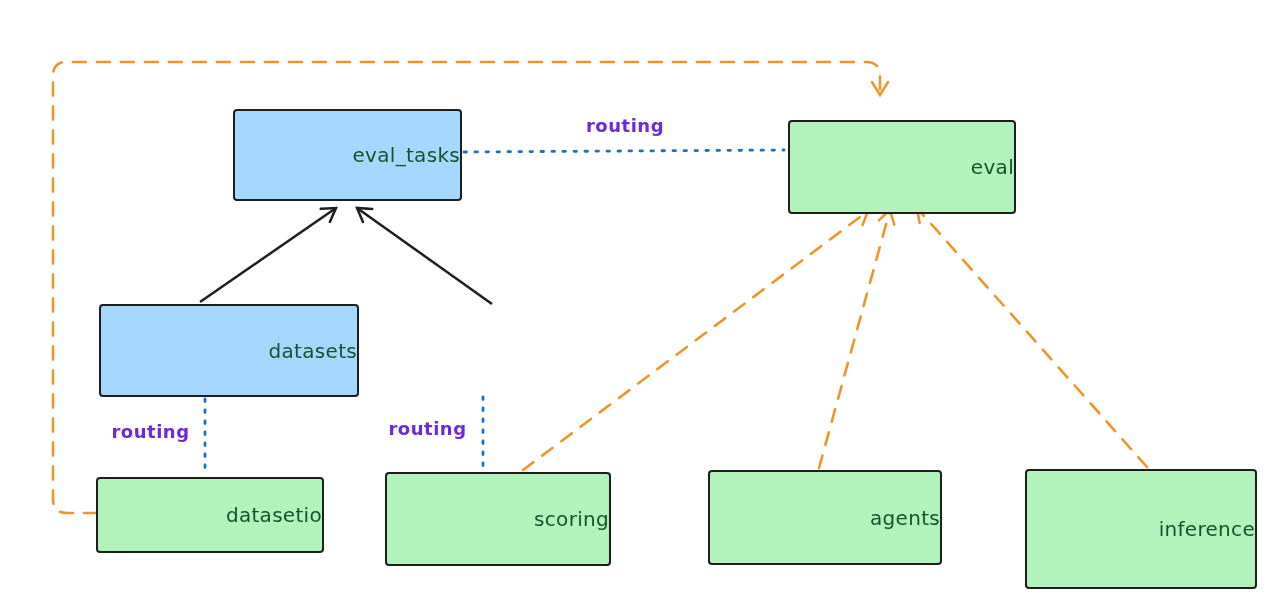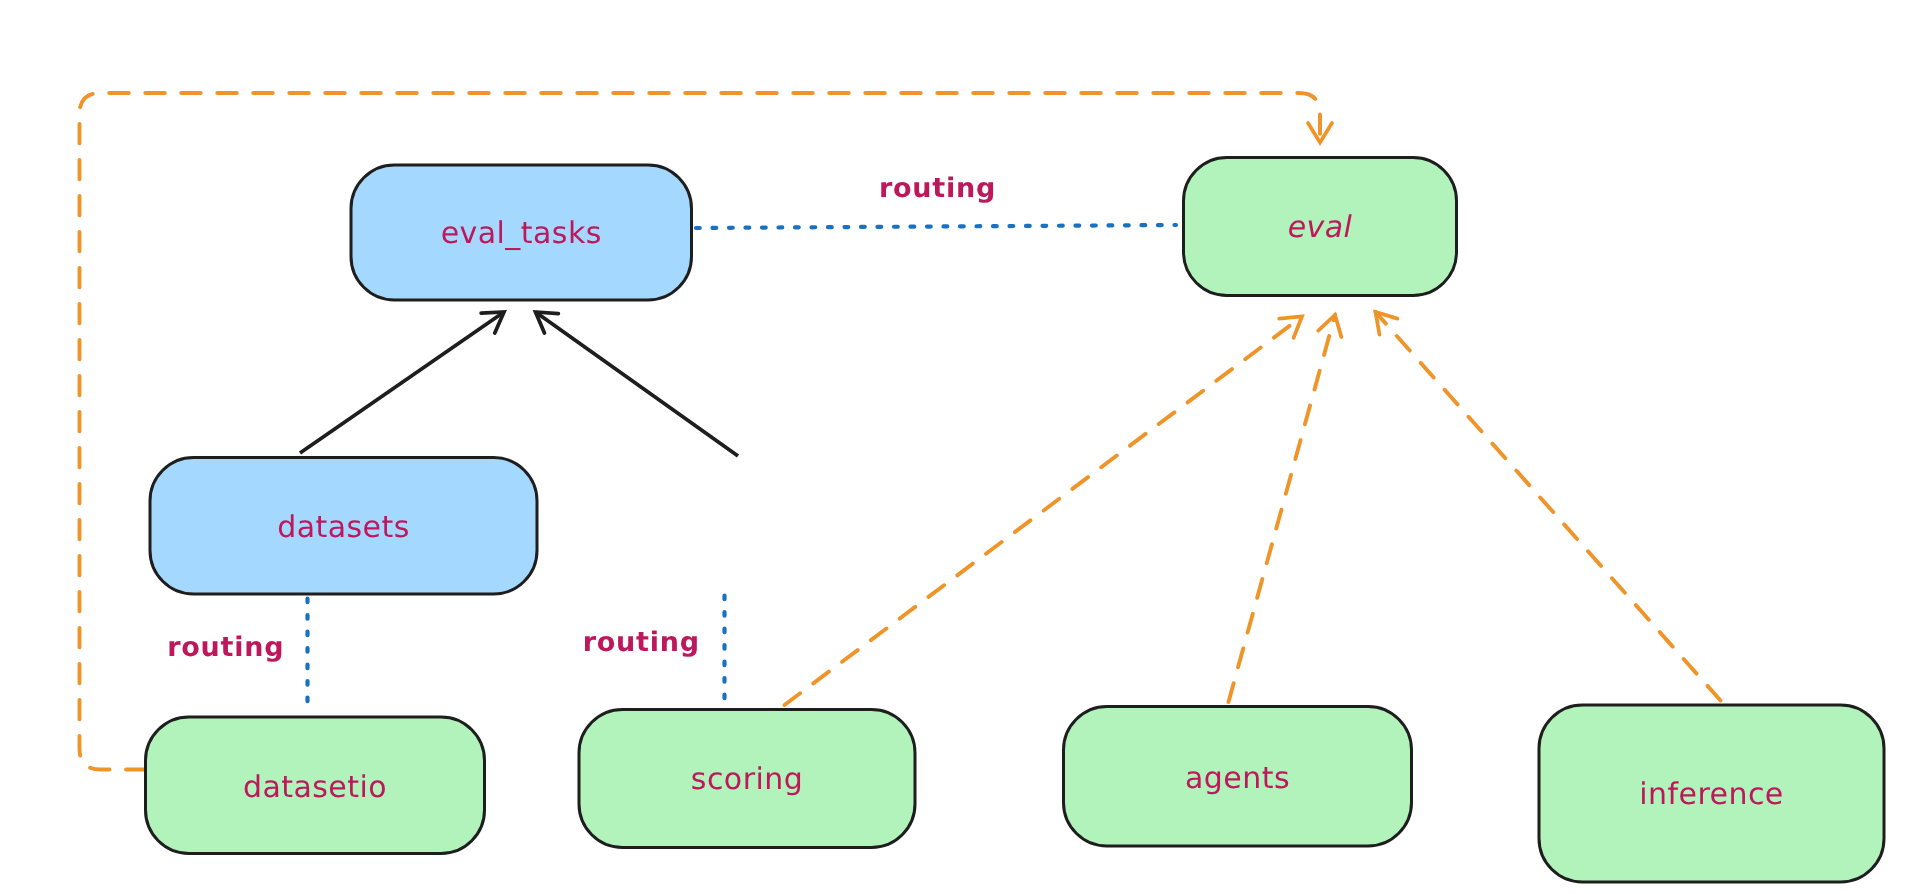--- a/index.html
+++ b/index.html
@@ -12,34 +12,34 @@
     font-family: "DejaVu Sans", sans-serif;
   }
   .connectors {
     position: absolute;
     inset: 0;
     pointer-events: none;
   }
   .node {
     position: absolute;
     border: 2.5px solid #1e1e1e;
-    border-radius: 30px;
+    border-radius: 4px;
     display: flex;
     align-items: center;
-    justify-content: center;
+    justify-content: flex-end;
     font-size: 20px;
-    color: #be185d;
+    color: #14532d;
     letter-spacing: 0.3px;
     box-sizing: border-box;
   }
   .node.blue  { background: #a5d8ff; }
   .node.green { background: #b2f2bb; }
   .edge-label {
     position: absolute;
-    color: #be185d;
+    color: #6d28d9;
     font-weight: bold;
     font-size: 18px;
     text-align: center;
     letter-spacing: 0.5px;
   }
   .edge-solid  { stroke: #1e1e1e; stroke-width: 2.5; fill: none; }
   .edge-dotted { stroke: #1971c2; stroke-width: 2.8; fill: none;
                  stroke-dasharray: 2.5 8.5; stroke-linecap: round; }
   .edge-dashed { stroke: #ef9429; stroke-width: 2.6; fill: none;
                  stroke-dasharray: 13 11; stroke-linecap: round; }
@@ -69,30 +69,30 @@
     <path class="edge-dashed" d="M 97 513 L 67 513 Q 53 513 53 499 L 53 76 Q 53 62 67 62 L 866 62 Q 880 62 880 76 L 880 95" marker-end="url(#ah-orange)"></path>
     <path class="edge-dashed" d="M 523 470 L 868 211" marker-end="url(#ah-orange)"></path>
     <path class="edge-dashed" d="M 819 468 L 890 210" marker-end="url(#ah-orange)"></path>
     <path class="edge-dashed" d="M 1147 467 L 917 208" marker-end="url(#ah-orange)"></path>
   </svg>
 
   <div class="node blue" style="left:233px; top:109px; width:229px; height:92px;">
     <span>eval_tasks</span>
   </div>
 
-  <div class="node green" style="left:788px; top:104px; width:184px; height:94px;font-style:italic;">
+  <div class="node green" style="left:788px; top:120px; width:228px; height:94px;">
     <span>eval</span>
   </div>
 
   <div class="node blue" style="left:99px; top:304px; width:260px; height:93px;">
     <span>datasets</span>
   </div>
 
 
-  <div class="node green" style="left:96px; top:477px; width:228px; height:93px;">
+  <div class="node green" style="left:96px; top:477px; width:228px; height:76px;">
     <span>datasetio</span>
   </div>
 
   <div class="node green" style="left:385px; top:472px; width:226px; height:94px;">
     <span>scoring</span>
   </div>
 
   <div class="node green" style="left:708px; top:470px; width:234px; height:95px;">
     <span>agents</span>
   </div>

